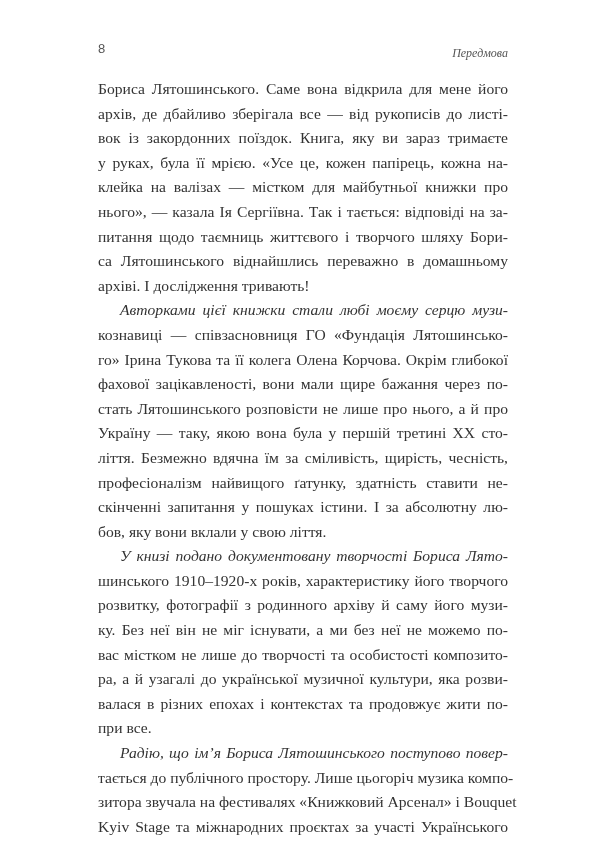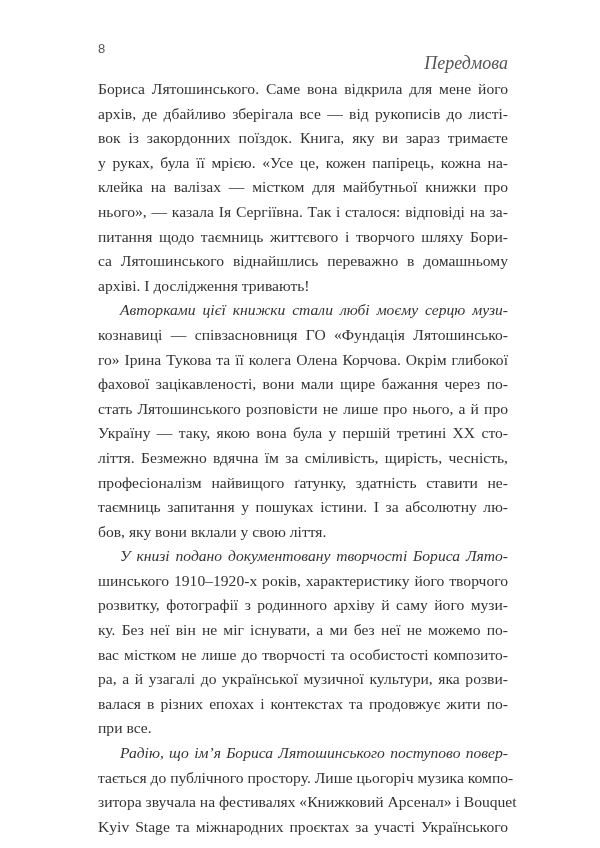--- a/index.html
+++ b/index.html
@@ -32,24 +32,24 @@
     }
     .page-number {
       position: absolute;
       left: 0;
       top: 0;
       font-family: "Liberation Sans", sans-serif;
     }
     .section-title {
       position: absolute;
       right: 0;
-      top: 12px;
+      top: 5px;
       font-style: italic;
       font-family: "Liberation Serif", serif;
-      font-size: 18px;
+      font-size: 12px;
     }
     .body-text {
       position: absolute;
       top: 77px;
       left: 98px;
       width: 410px;
       font-family: "Liberation Serif", serif;
       font-size: 15.6px;
       line-height: 24.6px;
       color: #333333;
@@ -78,35 +78,35 @@
     <span class="section-title">Передмова</span>
   </div>
 
   <div class="body-text" id="body-text">
       <div>
         <span class="line">Бориса Лятошинського. Саме вона відкрила для мене його</span>
         <span class="line">архів, де дбайливо зберігала все — від рукописів до листі-</span>
         <span class="line">вок із закордонних поїздок. Книга, яку ви зараз тримаєте</span>
         <span class="line">у руках, була її мрією. «Усе це, кожен папірець, кожна на-</span>
         <span class="line">клейка на валізах — містком для майбутньої книжки про</span>
-        <span class="line">нього», — казала Ія Сергіївна. Так і сталося: відповіді на за-</span>
+        <span class="line">нього», — казала Ія Сергіївна. Так і тається: відповіді на за-</span>
         <span class="line">питання щодо таємниць життєвого і творчого шляху Бори-</span>
         <span class="line">са Лятошинського віднайшлись переважно в домашньому</span>
         <span class="line last">архіві. І дослідження тривають!</span>
       </div>
       <div>
         <span class="line indent">Авторками цієї книжки стали любі моєму серцю музи-</span>
         <span class="line">кознавиці — співзасновниця ГО «Фундація Лятошинсько-</span>
         <span class="line">го» Ірина Тукова та її колега Олена Корчова. Окрім глибокої</span>
         <span class="line">фахової зацікавленості, вони мали щире бажання через по-</span>
         <span class="line">стать Лятошинського розповісти не лише про нього, а й про</span>
         <span class="line">Україну — таку, якою вона була у першій третині XX сто-</span>
         <span class="line">ліття. Безмежно вдячна їм за сміливість, щирість, чесність,</span>
         <span class="line">професіоналізм найвищого ґатунку, здатність ставити не-</span>
-        <span class="line">таємниць запитання у пошуках істини. І за абсолютну лю-</span>
+        <span class="line">скінченні запитання у пошуках істини. І за абсолютну лю-</span>
         <span class="line last">бов, яку вони вклали у свою ліття.</span>
       </div>
       <div>
         <span class="line indent">У книзі подано документовану творчості Бориса Лято-</span>
         <span class="line">шинського 1910–1920-х років, характеристику його творчого</span>
         <span class="line">розвитку, фотографії з родинного архіву й саму його музи-</span>
         <span class="line">ку. Без неї він не міг існувати, а ми без неї не можемо по-</span>
         <span class="line">вас містком не лише до творчості та особистості композито-</span>
         <span class="line">ра, а й узагалі до української музичної культури, яка розви-</span>
         <span class="line">валася в різних епохах і контекстах та продовжує жити по-</span>

